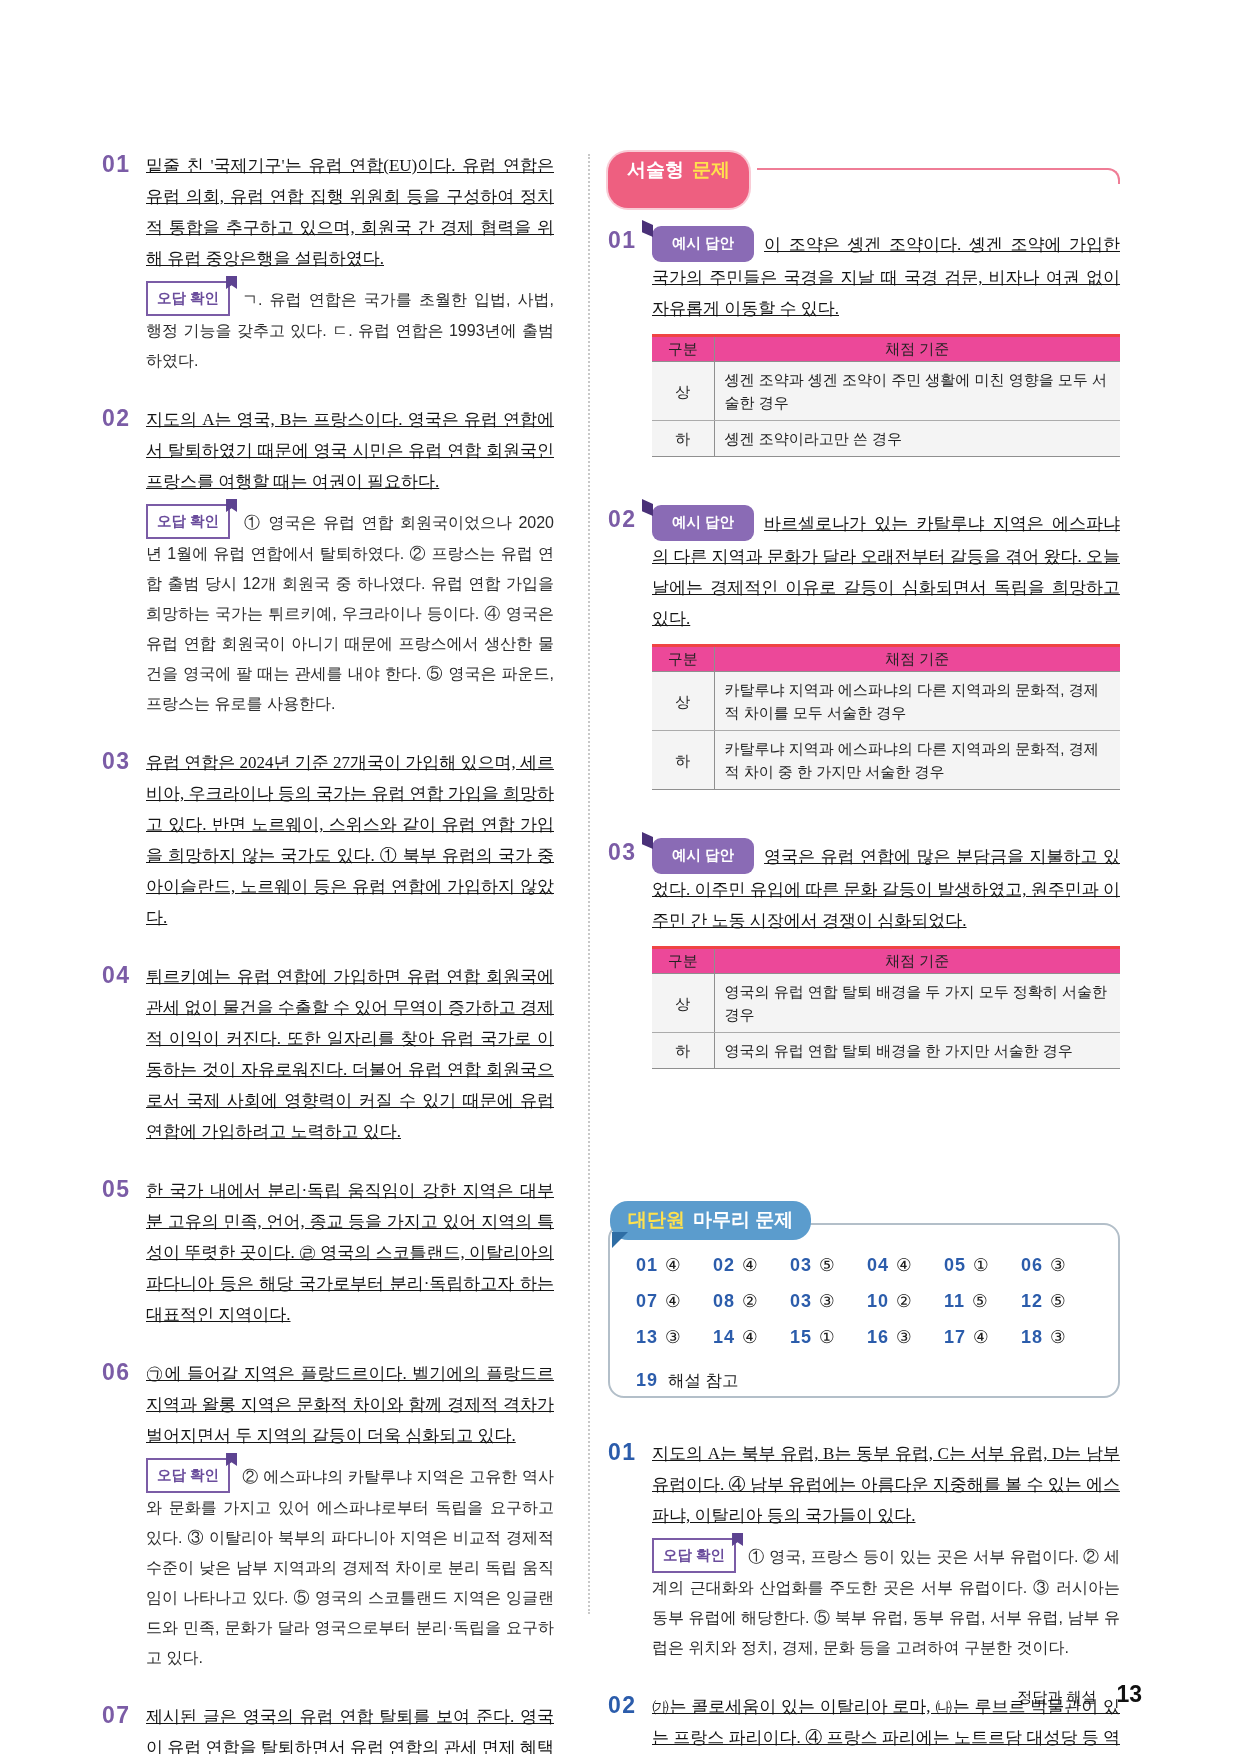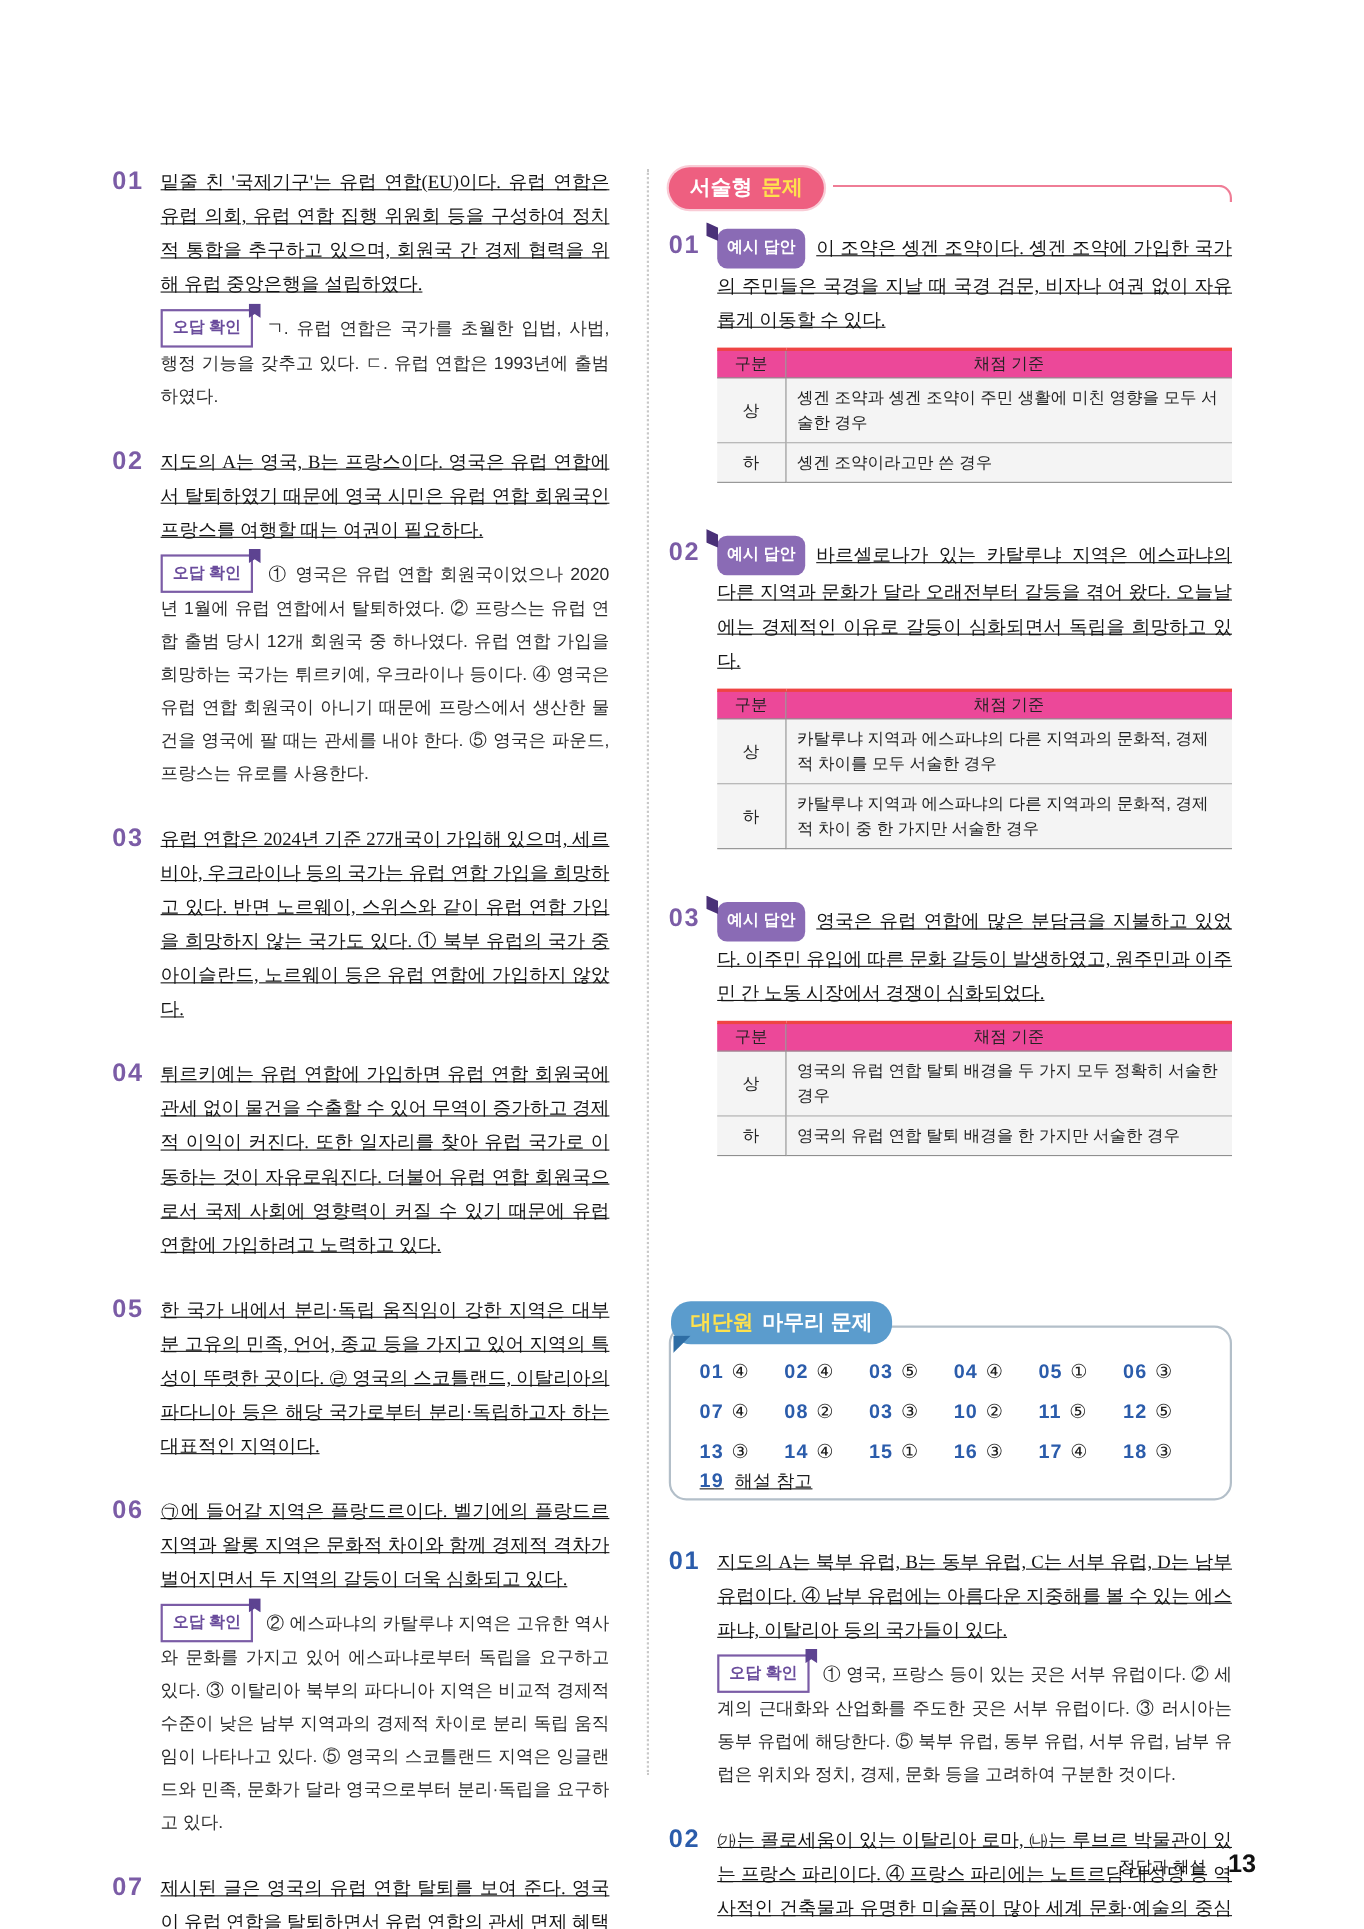--- a/index.html
+++ b/index.html
@@ -36,33 +36,33 @@
     background:#fff; vertical-align:2px;
   }
   .badge-wrong::after {
     content:""; position:absolute; right:-9px; top:-7px; width:11px; height:13px;
     background:#5d4391; clip-path:polygon(0 0,100% 0,100% 100%,50% 72%,0 100%);
   }
 
   
   .badge-sample {
     display:inline-block; position:relative; background:#8a6bb5; color:#fff;
-    border-radius:9px; padding:2px 9px 3px; font-size:14.5px; font-weight:bold;
+    border-radius:9px; padding:2px 20px 3px; font-size:14.5px; font-weight:bold;
     font-family:"Liberation Sans", sans-serif; margin-right:10px; white-space:nowrap;
     vertical-align:2px;
   }
   .badge-sample::before {
     content:""; position:absolute; left:-10px; top:-6px; width:11px; height:17px;
     background:#4a3178; clip-path:polygon(0 0,100% 30%,100% 100%,0 72%);
   }
 
   
   .essay-header { display:flex; align-items:flex-start; margin:2px 0 18px; }
   .essay-pill {
-    position:relative; background:#ee5f80; border-radius:20px; padding:5px 19px 7px;
+    position:relative; background:#ee5f80; border-radius:20px; padding:5px 19px 25px;
     font-family:"Liberation Sans", sans-serif; font-weight:bold; font-size:19px;
     box-shadow:0 0 0 2px #f9ccd6; white-space:nowrap;
   }
   .essay-pill .p1 { color:#ffffff; }
   .essay-pill .p2 { color:#ffe14d; margin-left:8px; }
   .essay-line { flex:1; height:16px; margin-left:8px; margin-top:16px;
     border-top:2px solid #ef7d96; border-right:2px solid #ef7d96; border-top-right-radius:12px; }
 
   
   .grade-table { width:100%; border-collapse:collapse; margin:10px 0 20px;
@@ -91,21 +91,21 @@
   .unit-pill .p2 { color:#ffffff; margin-left:8px; }
   .answer-box {
     position:relative; z-index:1; margin-top:-17px; background:#fff;
     border:2px solid #b3bfc9; border-radius:16px; padding:30px 20px 4px 26px;
   }
   .answer-grid { display:grid; grid-template-columns:repeat(6,1fr); row-gap:15px;
     font-family:"Liberation Sans", sans-serif; }
   .answer-cell { white-space:nowrap; }
   .answer-cell .n { color:#2b5cab; font-weight:bold; font-size:18px; letter-spacing:1px; }
   .answer-cell .a { color:#1c1c1c; font-size:17.5px; margin-left:7px; }
-  .answer-last { margin-top:6px; font-family:"Liberation Sans", sans-serif;text-decoration:underline; }
+  .answer-last { margin-top:22px; font-family:"Liberation Sans", sans-serif; }
   .answer-last .n { color:#2b5cab; font-weight:bold; font-size:18px; letter-spacing:1px; }
   .answer-last .a { color:#1c1c1c; font-size:16.5px; margin-left:10px; }
 
   .review-items { margin-top:40px; }
 
   .footer { position:absolute; right:98px; bottom:46px; font-family:"Liberation Sans", sans-serif; }
   .footer .flabel { font-size:15px; color:#111; }
   .footer .fpage { font-size:23px; font-weight:bold; color:#111; margin-left:20px; }
 </style>
 </head>

